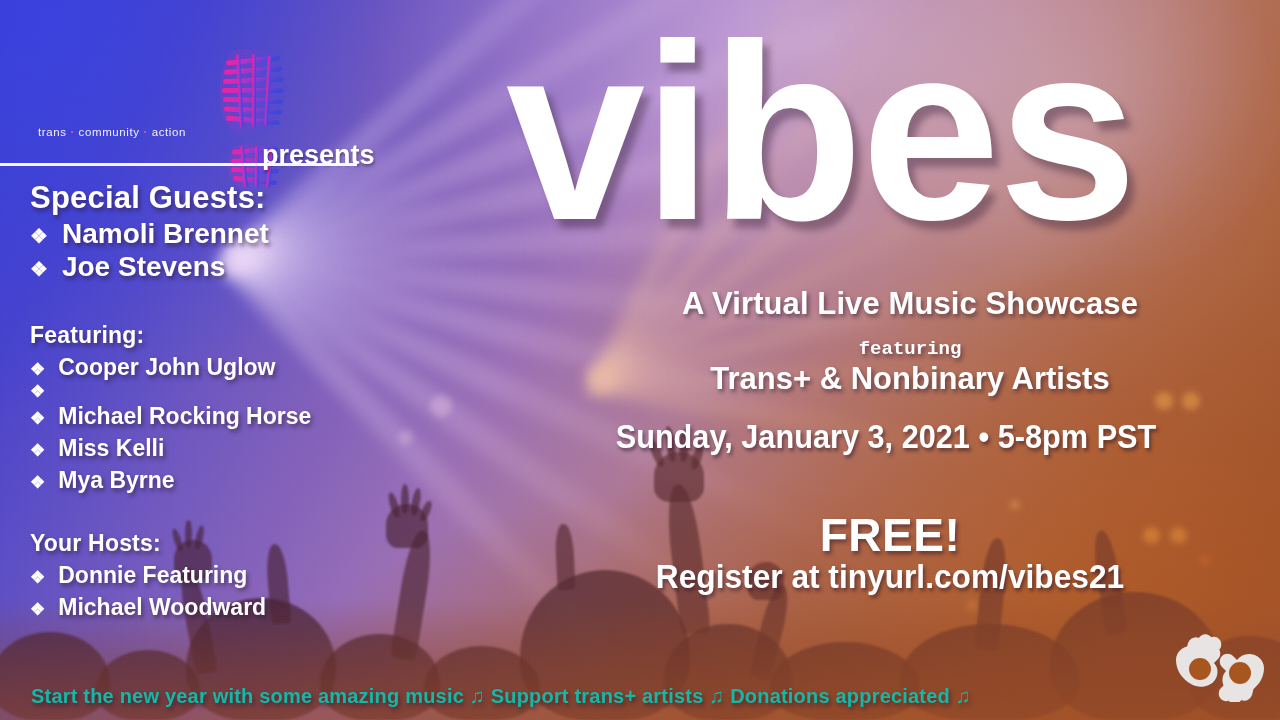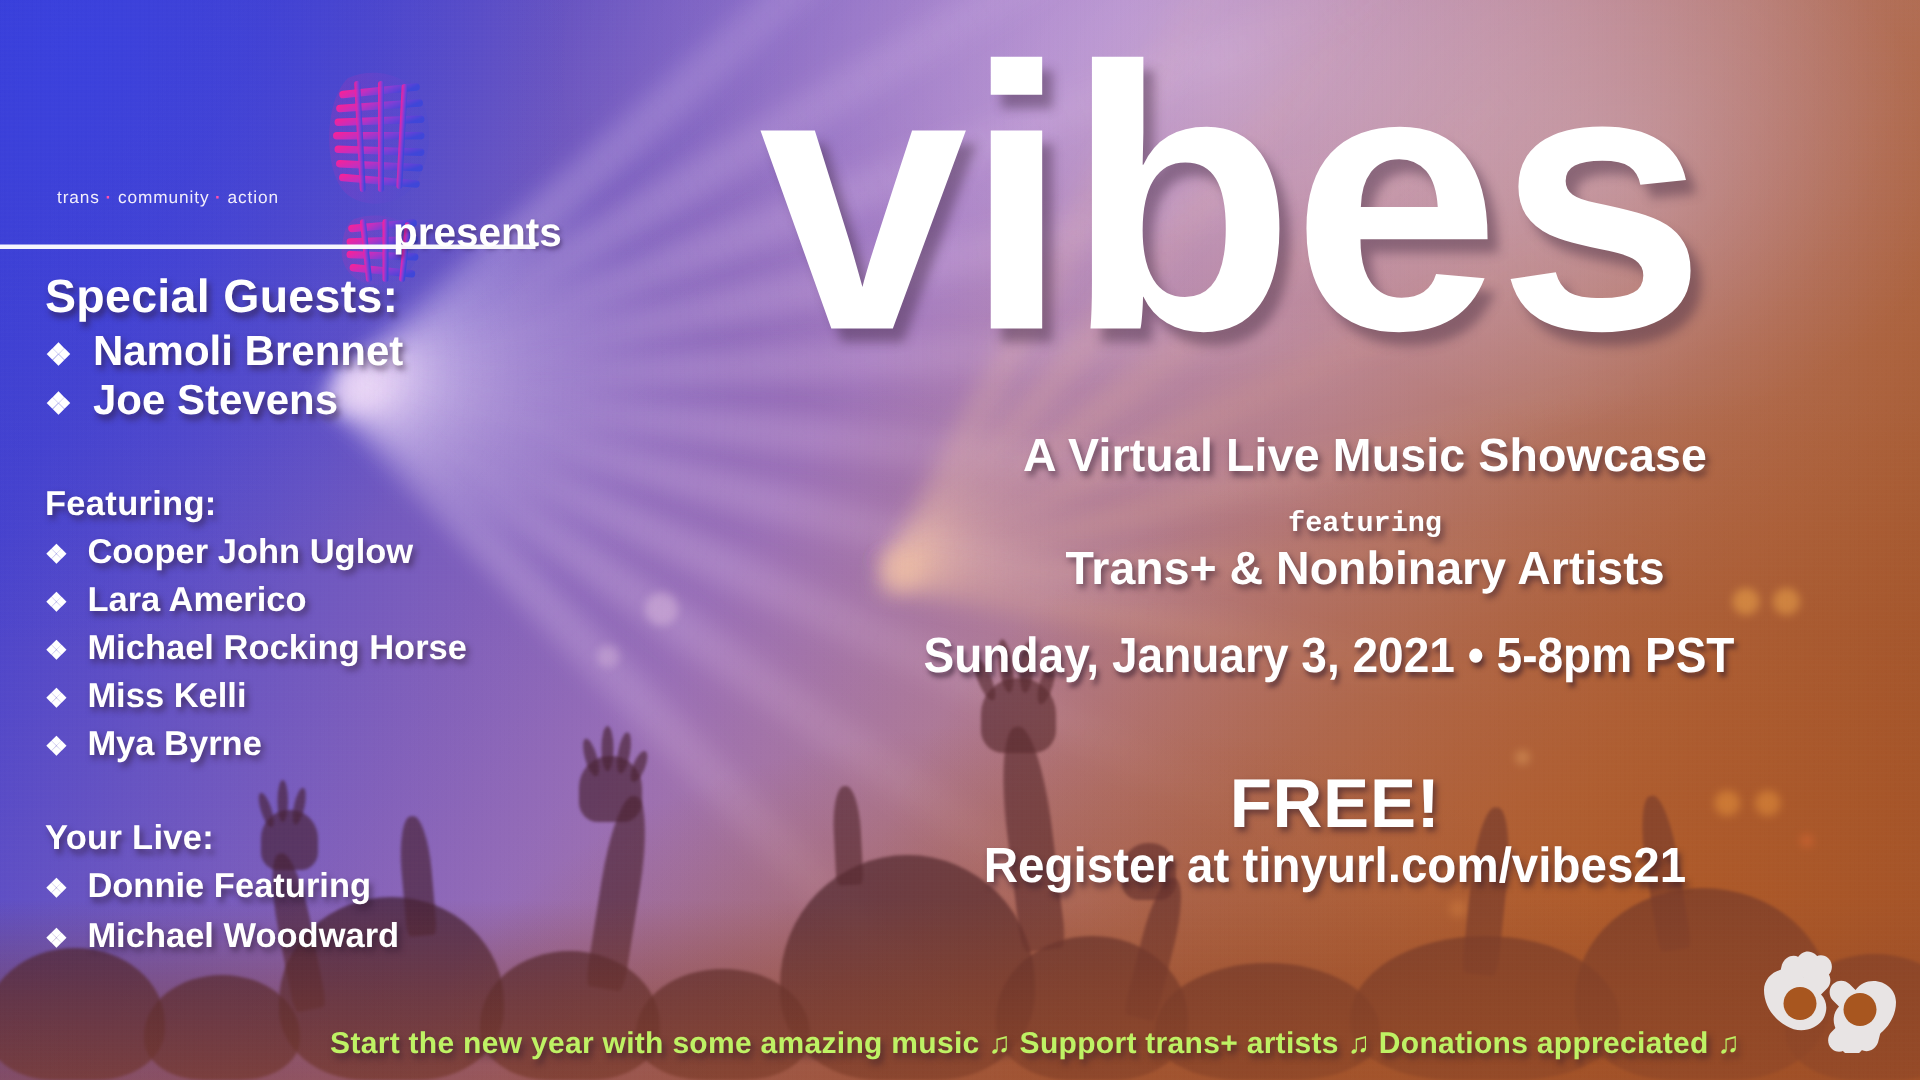--- a/index.html
+++ b/index.html
@@ -178,23 +178,23 @@
     font-size:46px; font-weight:bold; color:#fff; letter-spacing:.5px;
   }
   .register{
     position:absolute; left:640px; top:558px; width:500px; text-align:center;
     font-size:33px; font-weight:bold; color:#fff; transform:scaleX(.96); transform-origin:50% 50%;
   }
 
   
   .banner{
     position:absolute; left:0; right:0; bottom:12px;
-    text-align:right; color:#bef264;
+    text-align:left; color:#14b8a6;
     font-size:20px; font-weight:bold; letter-spacing:.2px;
-    padding-left:12px; padding-right:120px;
+    padding-left:31px; padding-right:120px;
   }
   .asl{ position:absolute; right:14px; bottom:18px; width:92px; height:68px; }
 </style>
 </head>
 <body>
 
 <div class="flyer">
 
   <div class="bg bg-base"></div>
   <div class="bg bg-glow-left"></div>
@@ -364,39 +364,38 @@
       <div class="gap-a"></div>
 
       <div class="sect-head small tshadow">Featuring:</div>
       <ul class="plist sm">
         <li>
           <span class="dia">❖</span>
           <span class="tshadow">Cooper John Uglow</span>
         </li>
         <li>
           <span class="dia">❖</span>
-          <span class="tshadow">Lara Americo</span>
         </li>
         <li>
           <span class="dia">❖</span>
           <span class="tshadow">Michael Rocking Horse</span>
         </li>
         <li>
           <span class="dia">❖</span>
           <span class="tshadow">Miss Kelli</span>
         </li>
         <li>
           <span class="dia">❖</span>
           <span class="tshadow">Mya Byrne</span>
         </li>
       </ul>
 
       <div class="gap-b"></div>
 
-      <div class="sect-head small tshadow">Your Live:</div>
+      <div class="sect-head small tshadow">Your Hosts:</div>
       <ul class="plist sm">
         <li>
           <span class="dia">❖</span>
           <span class="tshadow">Donnie Featuring</span>
         </li>
         <li>
           <span class="dia">❖</span>
           <span class="tshadow">Michael Woodward</span>
         </li>
       </ul>

